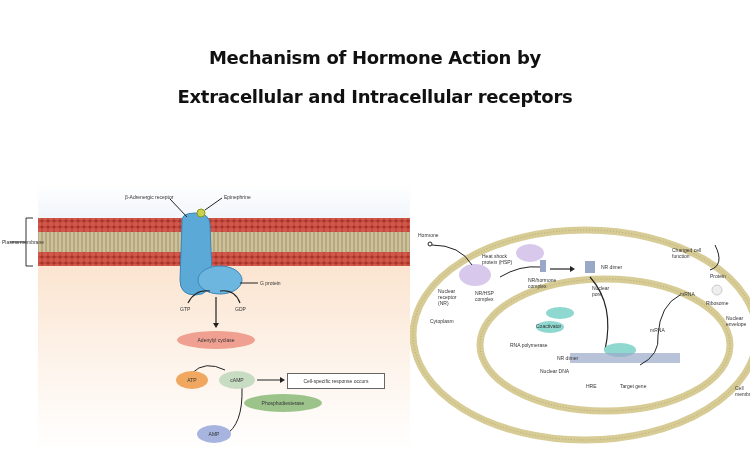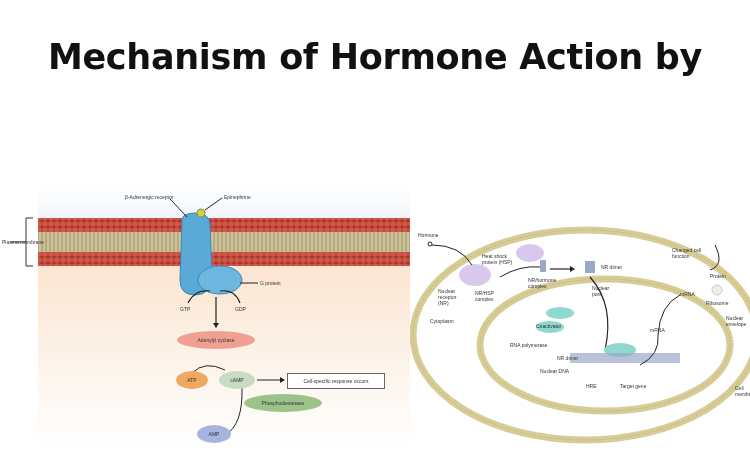--- a/index.html
+++ b/index.html
@@ -1,28 +1,29 @@
 <!DOCTYPE html>
 <html><head>
 <meta charset="utf-8">
 <style>
   html, body { margin:0; padding:0; }
   body { width:750px; height:450px; background:#ffffff; position:relative; overflow:hidden; font-family:"Liberation Sans", sans-serif; }
-  .title { position:absolute; left:0; top:38px; width:750px; text-align:center; font-family:"DejaVu Sans", sans-serif; font-weight:bold; font-size:35px; line-height:39px; color:#111; letter-spacing:-0.3px; }
+  .title { position:absolute; left:0; top:38px; width:750px; text-align:center; font-family:"DejaVu Sans", sans-serif; font-weight:bold; font-size:18px; line-height:39px; color:#111; letter-spacing:-0.3px; }
   .panel { position:absolute; }
   .lbl { position:absolute; font-size:5px; color:#333; white-space:nowrap; line-height:6px; }
   .node { position:absolute; border-radius:50%; font-size:5px; color:#333; display:flex; align-items:center; justify-content:center; }
   .box { position:absolute; border:1px solid #666; background:#fff; font-size:5px; color:#333; display:flex; align-items:center; justify-content:center; }
   svg { position:absolute; left:0; top:0; }
 </style>
 </head>
 <body>
 
 <div class="title">
   <div>Mechanism of Hormone Action by</div>
+  <div>Extracellular and Intracellular receptors</div>
 </div>
 
 <div class="panel" style="left:0;top:185px;width:410px;height:265px;">
   <div style="position:absolute;left:38px;top:65px;width:372px;height:200px;background:linear-gradient(#fbe2cc,#fdf3ea 55%,#fff);"></div>
   <div style="position:absolute;left:38px;top:0;width:372px;height:40px;background:linear-gradient(#fff,#eef4fa);"></div>
   <svg width="410" height="265">
     <defs>
       <pattern id="heads" width="6" height="6" patternUnits="userSpaceOnUse">
         <rect width="6" height="6" fill="#a8342a"></rect>
         <circle cx="3" cy="3" r="2.8" fill="#d0574a"></circle>

